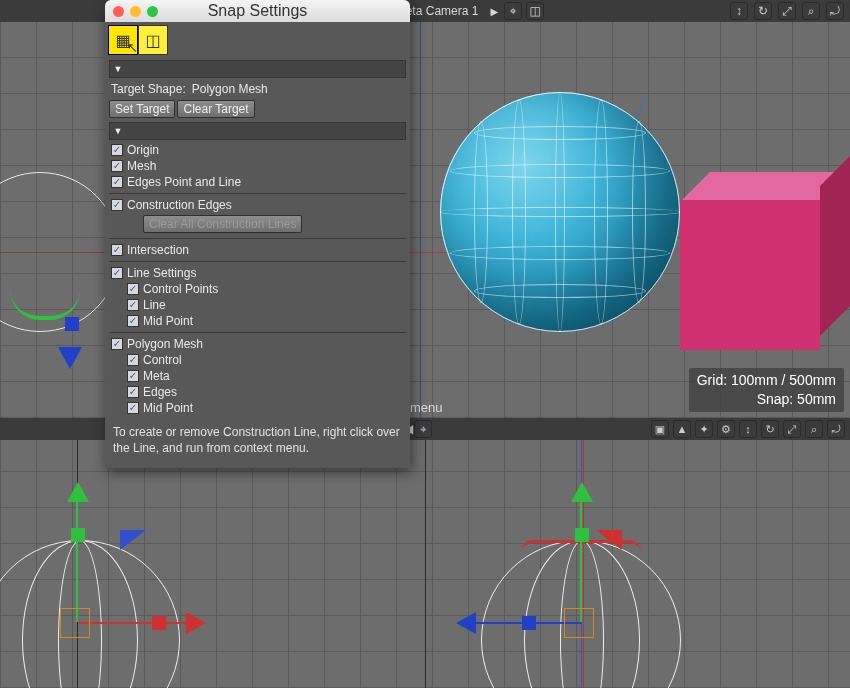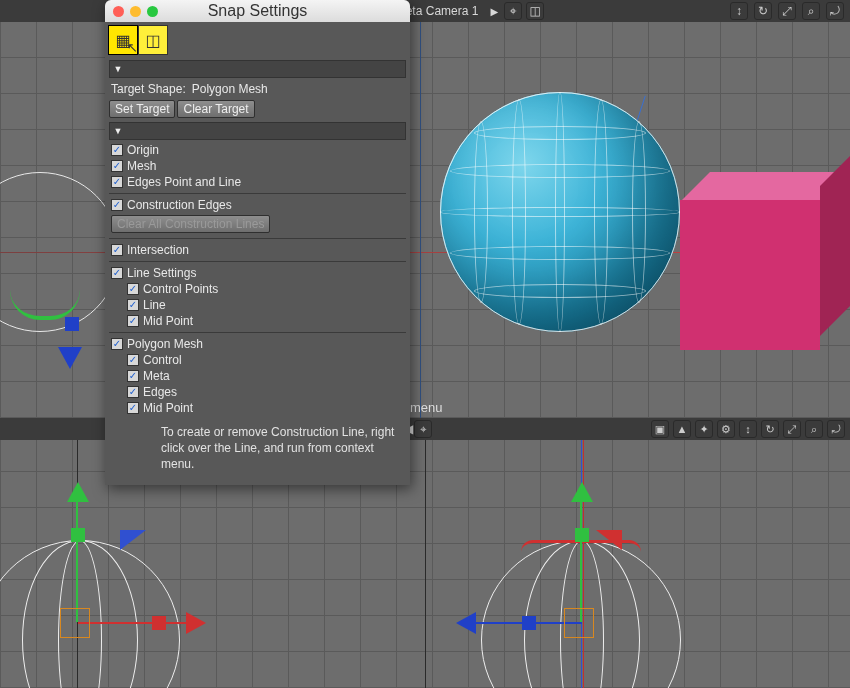--- a/index.html
+++ b/index.html
@@ -144,30 +144,30 @@
   .section-hdr .disclosure { width:16px; text-align:center; font-size:9px; color:#eee;}
   .section-hdr .label { flex:1; text-align:center; color:#eee; }
 
   .kv-row { padding: 2px 6px; display:flex; gap:6px; }
   .btnrow { padding: 2px 4px; display:flex; gap:2px; }
   .btn3d {
     background: linear-gradient(#8e8e8e,#6e6e6e);
     border:1px solid #2f2f2f; padding:1px 5px; color:#eee; font-size:12px;
     border-radius:2px;
   }
-  .btn3d.disabled { color:#9a9a9a; }
+  .btn3d.disabled { color:#9a9a9a;margin-left:32px; }
 
   .chk-row { padding: 1px 6px; display:flex; align-items:center; gap:4px; }
   .chk-row.indent { padding-left: 22px; }
   .chk {
     width:12px; height:12px; background:#d8d8d8; border:1px solid #333;
     display:inline-flex; align-items:center; justify-content:center;
     font-size:10px; color:#2060d0; line-height:1;
   }
-  .panel-footer { padding: 8px 8px 12px 8px; color:#e2e2e2; font-size:12px; line-height:1.35;margin-left:48px; }
+  .panel-footer { padding: 8px 8px 12px 8px; color:#e2e2e2; font-size:12px; line-height:1.35; }
   .sep { height:1px; background:#3a3a3a; margin:3px 4px; }
 
   .obal { position:absolute; left:410px; top:400px; color:#ddd; font-size:13px; }
 </style>
 </head>
 <body>
 
 <div class="top-toolbar">
   <span class="tri">◀</span>
   <span class="camera-label">Meta Camera 1</span>
@@ -207,20 +207,24 @@
     <div class="sphere-lon" style="left:14%;top:12%;width:6%;height:76%;"></div>
     <div class="sphere-lon" style="left:80%;top:12%;width:6%;height:76%;"></div>
   </div>
 
   <div class="cube">
     <div class="cube-top"></div>
     <div class="cube-side"></div>
     <div class="cube-front"></div>
   </div>
 
+  <div class="grid-readout">
+    <div>Grid: 100mm / 500mm</div>
+    <div>Snap: 50mm</div>
+  </div>
 </div>
 
 <span class="obal">menu</span>
 
 <div class="mid-toolbar">
   <span class="tri">◀</span>
   <span class="tool-icon">⌖</span>
   <div class="right-icons">
     <span class="tool-icon">▣</span>
     <span class="tool-icon">▲</span>

